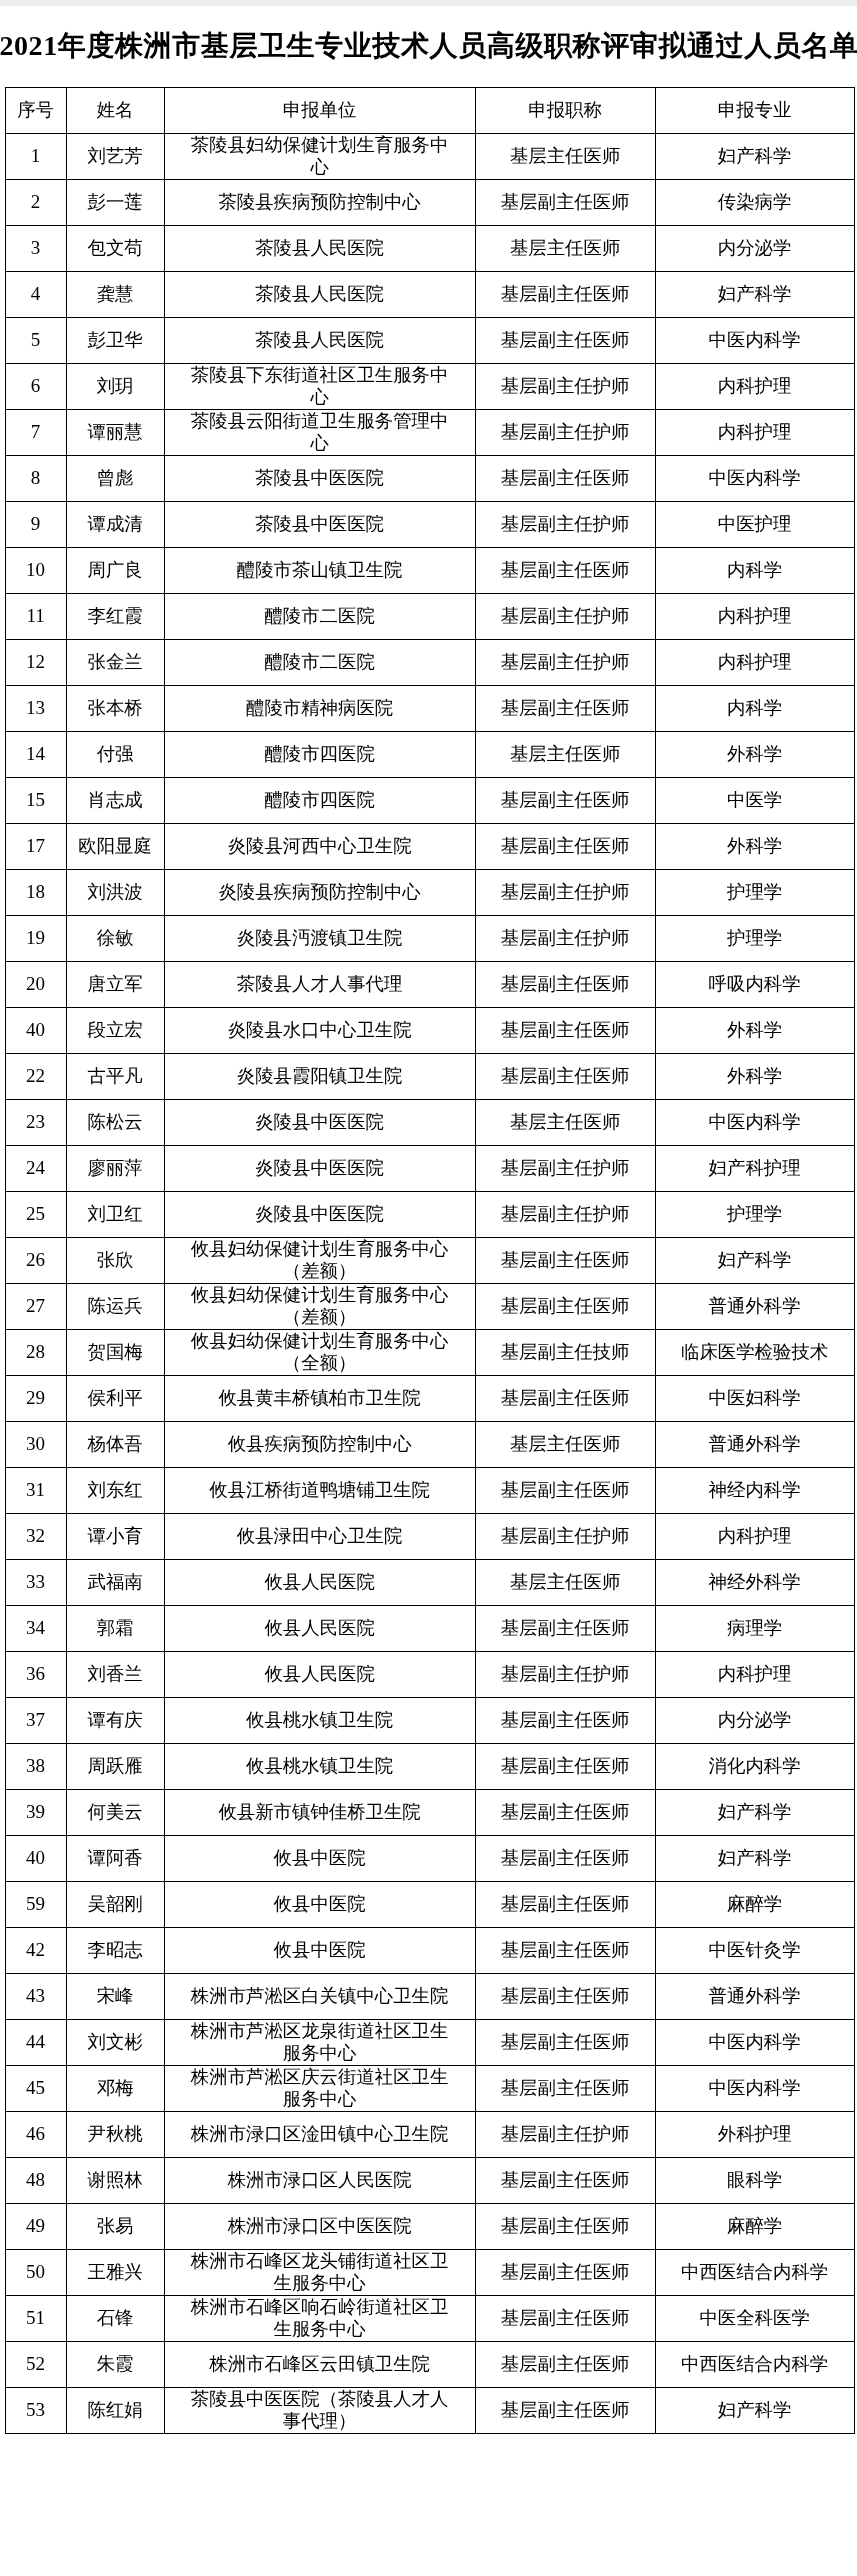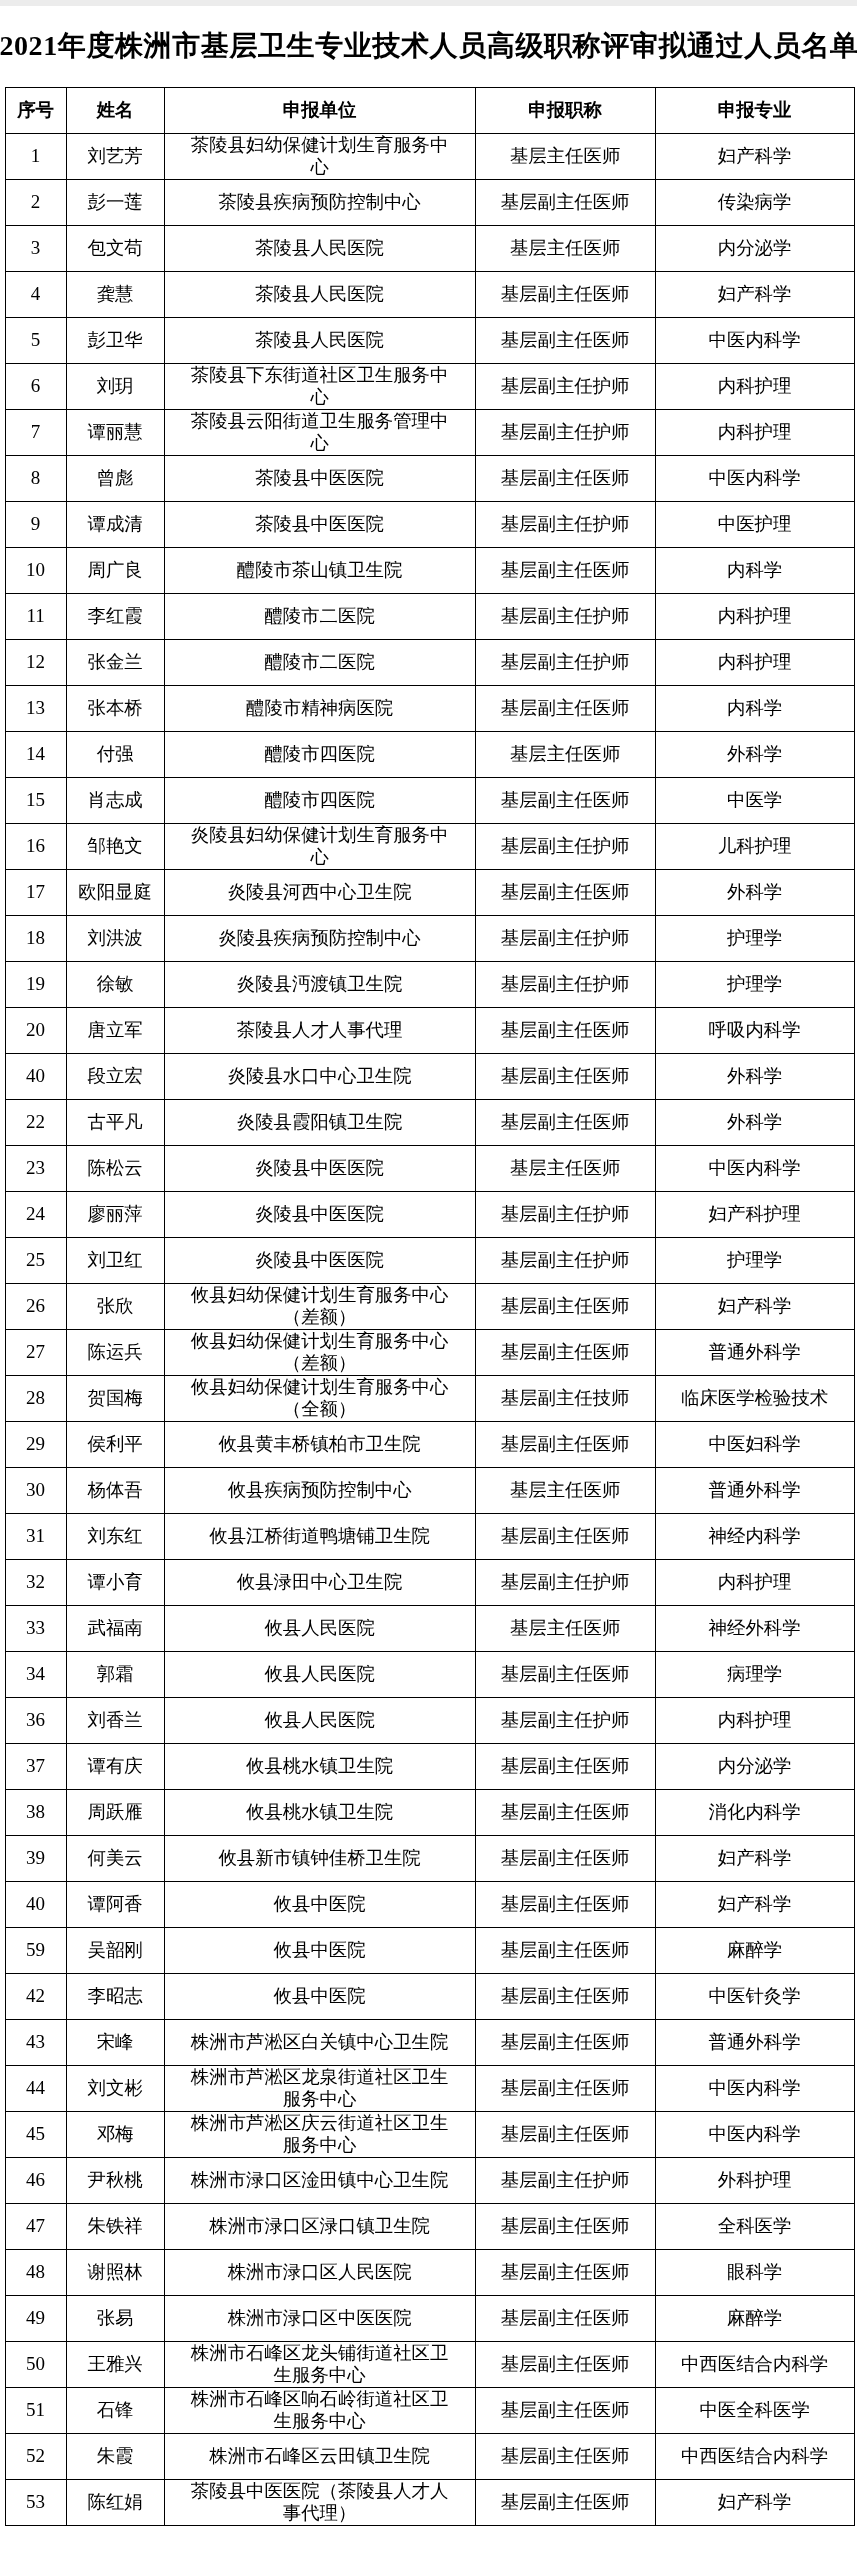--- a/index.html
+++ b/index.html
@@ -46,21 +46,21 @@
     border: 1.7px solid #000;
     text-align: center;
     vertical-align: middle;
     font-size: 18.4px;
     line-height: 22px;
     padding: 0;
     overflow: hidden;
   }
   thead tr { height: 46px; }
   tbody tr { height: 46px; }
-  th { font-weight: bold; }
+  th { font-weight: normal; }
   td.unit-cell { padding: 0 18px; word-break: break-all; }
   td.row-number { font-size: 19px; }
 </style>
 </head>
 <body>
 
 <div class="top-edge"></div>
 
 <div class="title-bar">
   <h1>2021年度株洲市基层卫生专业技术人员高级职称评审拟通过人员名单</h1>
@@ -183,27 +183,20 @@
         <td class="specialty-cell">外科学</td>
       </tr>
       <tr>
         <td class="row-number">15</td>
         <td class="name-cell">肖志成</td>
         <td class="unit-cell">醴陵市四医院</td>
         <td class="title-cell">基层副主任医师</td>
         <td class="specialty-cell">中医学</td>
       </tr>
       <tr>
-        <td class="row-number">16</td>
-        <td class="name-cell">邹艳文</td>
-        <td class="unit-cell">炎陵县妇幼保健计划生育服务中心</td>
-        <td class="title-cell">基层副主任护师</td>
-        <td class="specialty-cell">儿科护理</td>
-      </tr>
-      <tr>
         <td class="row-number">17</td>
         <td class="name-cell">欧阳显庭</td>
         <td class="unit-cell">炎陵县河西中心卫生院</td>
         <td class="title-cell">基层副主任医师</td>
         <td class="specialty-cell">外科学</td>
       </tr>
       <tr>
         <td class="row-number">18</td>
         <td class="name-cell">刘洪波</td>
         <td class="unit-cell">炎陵县疾病预防控制中心</td>
@@ -393,27 +386,20 @@
         <td class="specialty-cell">中医内科学</td>
       </tr>
       <tr>
         <td class="row-number">46</td>
         <td class="name-cell">尹秋桃</td>
         <td class="unit-cell">株洲市渌口区淦田镇中心卫生院</td>
         <td class="title-cell">基层副主任护师</td>
         <td class="specialty-cell">外科护理</td>
       </tr>
       <tr>
-        <td class="row-number">47</td>
-        <td class="name-cell">朱铁祥</td>
-        <td class="unit-cell">株洲市渌口区渌口镇卫生院</td>
-        <td class="title-cell">基层副主任医师</td>
-        <td class="specialty-cell">全科医学</td>
-      </tr>
-      <tr>
         <td class="row-number">48</td>
         <td class="name-cell">谢照林</td>
         <td class="unit-cell">株洲市渌口区人民医院</td>
         <td class="title-cell">基层副主任医师</td>
         <td class="specialty-cell">眼科学</td>
       </tr>
       <tr>
         <td class="row-number">49</td>
         <td class="name-cell">张易</td>
         <td class="unit-cell">株洲市渌口区中医医院</td>

